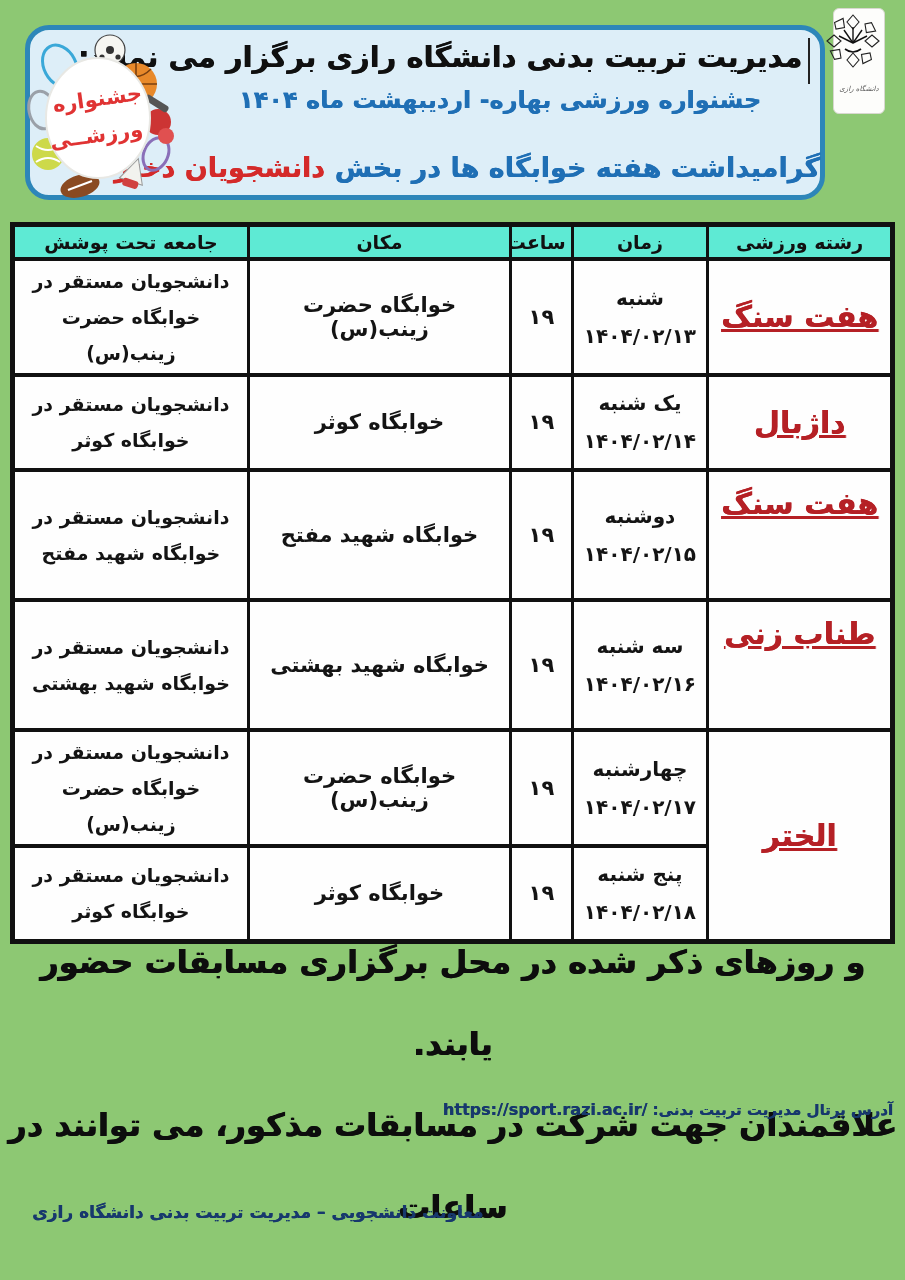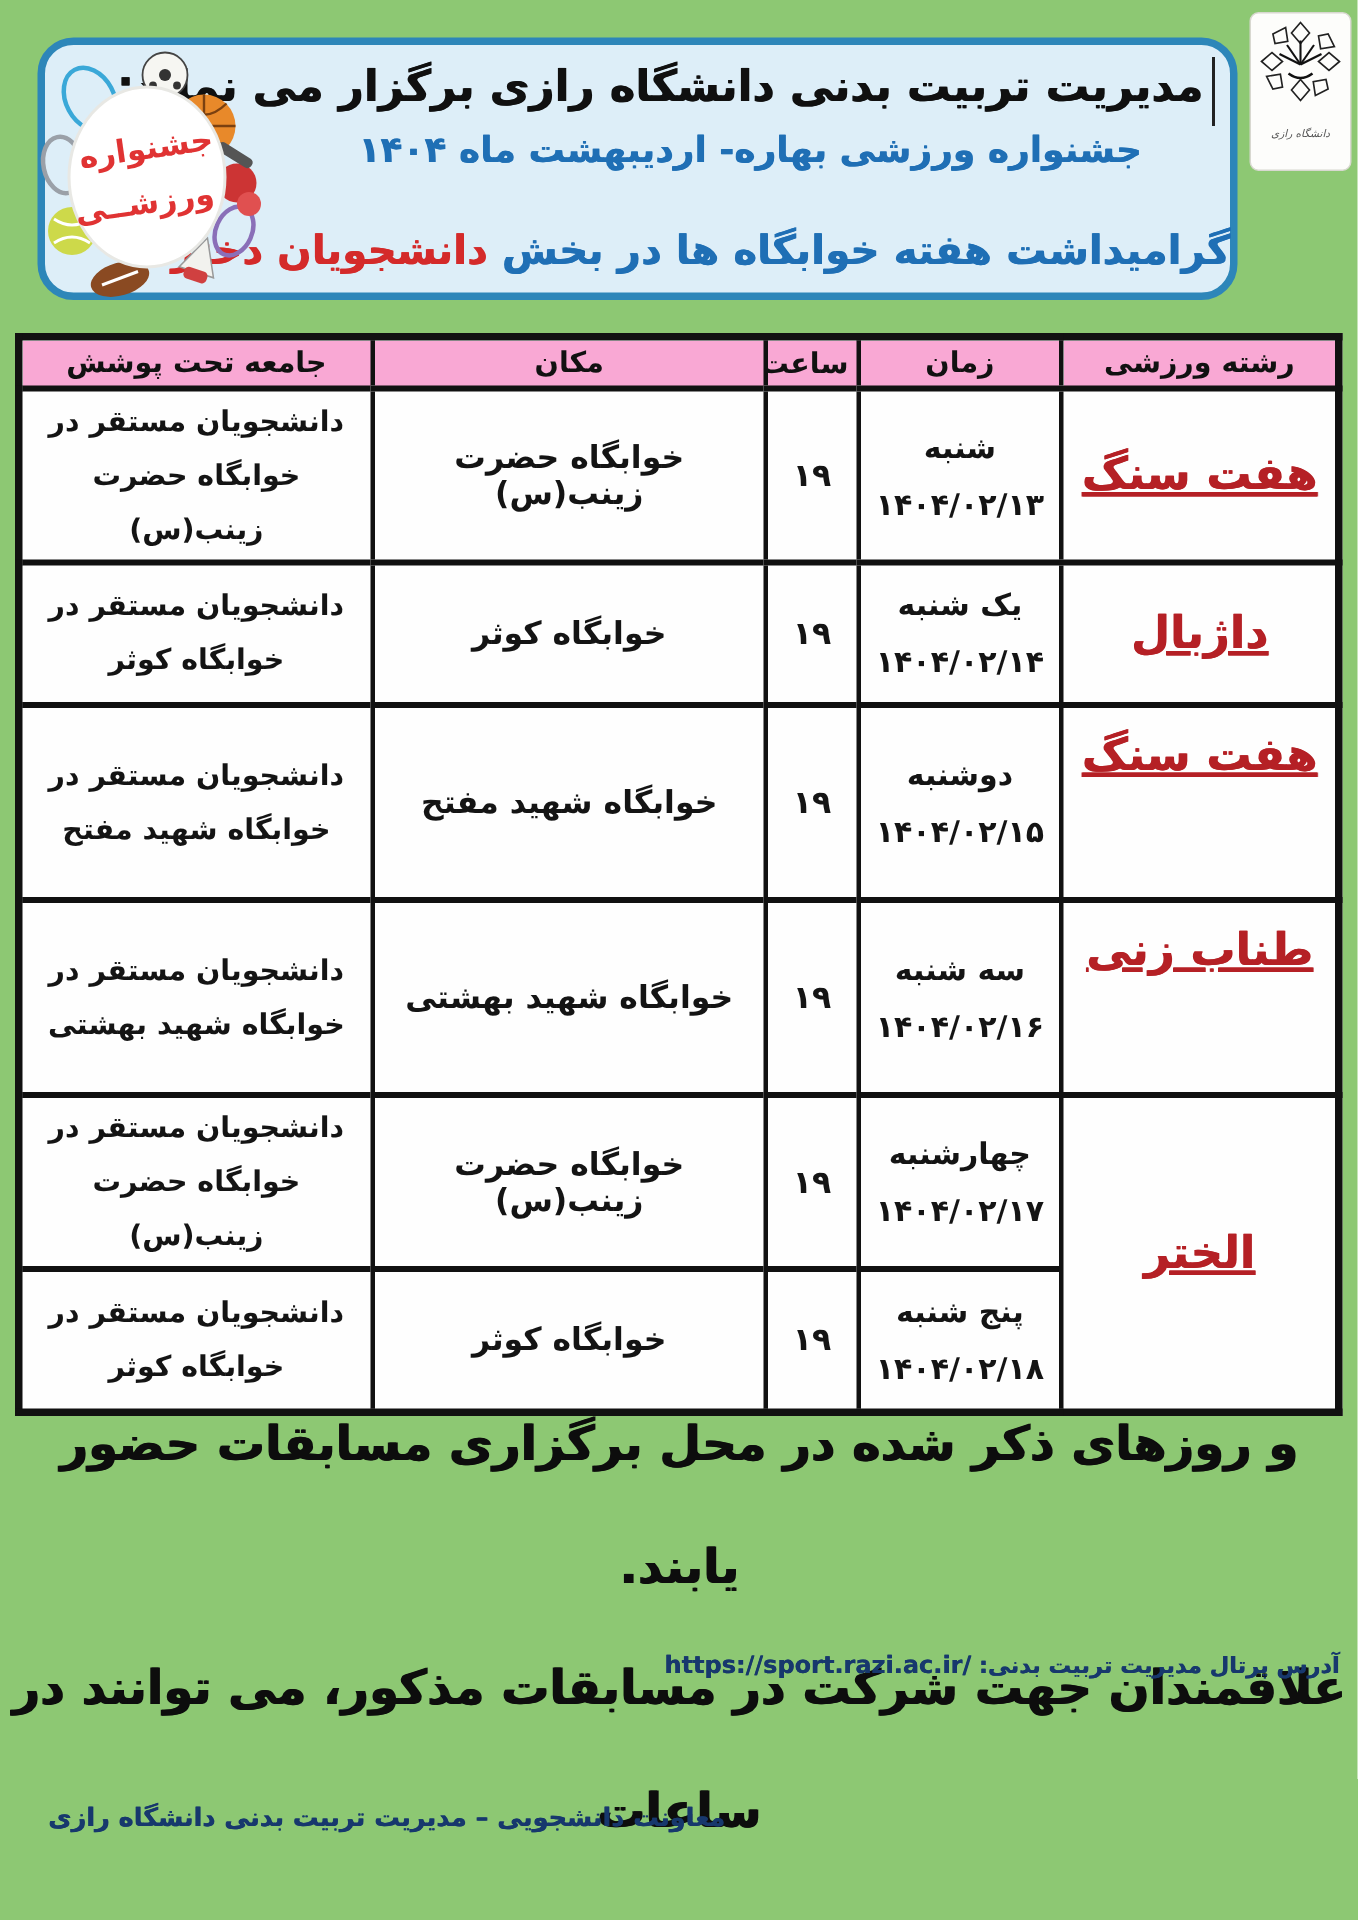--- a/index.html
+++ b/index.html
@@ -35,21 +35,21 @@
     font-size:27px;font-weight:bold;color:#1f6fb5;text-align:center;
     text-shadow:0.5px 0 0 currentColor;white-space:nowrap;
   }
   .header-line3 .red{color:#d42a2a;}
   
   .festival-logo{
     position:absolute;left:18px;top:26px;width:164px;height:176px;
   }
   
   .uni-logo-box{
-    position:absolute;left:833px;top:8px;width:68px;height:106px;
+    position:absolute;left:833px;top:8px;width:52px;height:106px;
     background:#fdfdfb;border-radius:6px;border:1px solid #d8d8d0;
     box-sizing:border-box;text-align:center;
   }
   .uni-logo-caption{
     font-size:7px;color:#555;margin-top:-2px;font-style:italic;
   }
   
   .schedule-wrap{
     position:absolute;left:10px;top:222px;width:885px;
   }
@@ -58,21 +58,21 @@
     background:#fefefe;border:5px solid #111;
   }
   table.schedule th,table.schedule td{
     border:solid #111;border-width:4px 3px;
     text-align:center;vertical-align:middle;
     padding:2px 4px;box-sizing:border-box;
     background:#fefefe;
     overflow:hidden;
   }
   table.schedule th{
-    background:#f9a8d4;
+    background:#5eead4;
     font-size:19px;font-weight:bold;color:#111;
     height:34px;padding:2px 6px;
   }
   td.sport{
     color:#b52025;font-size:30px;font-weight:bold;
     text-shadow:0.5px 0 0 currentColor;
     text-decoration:underline;
   }
   td.sport.top{vertical-align:top;padding-top:14px;}
   td.zaman{font-size:20px;font-weight:bold;line-height:1.9;}

